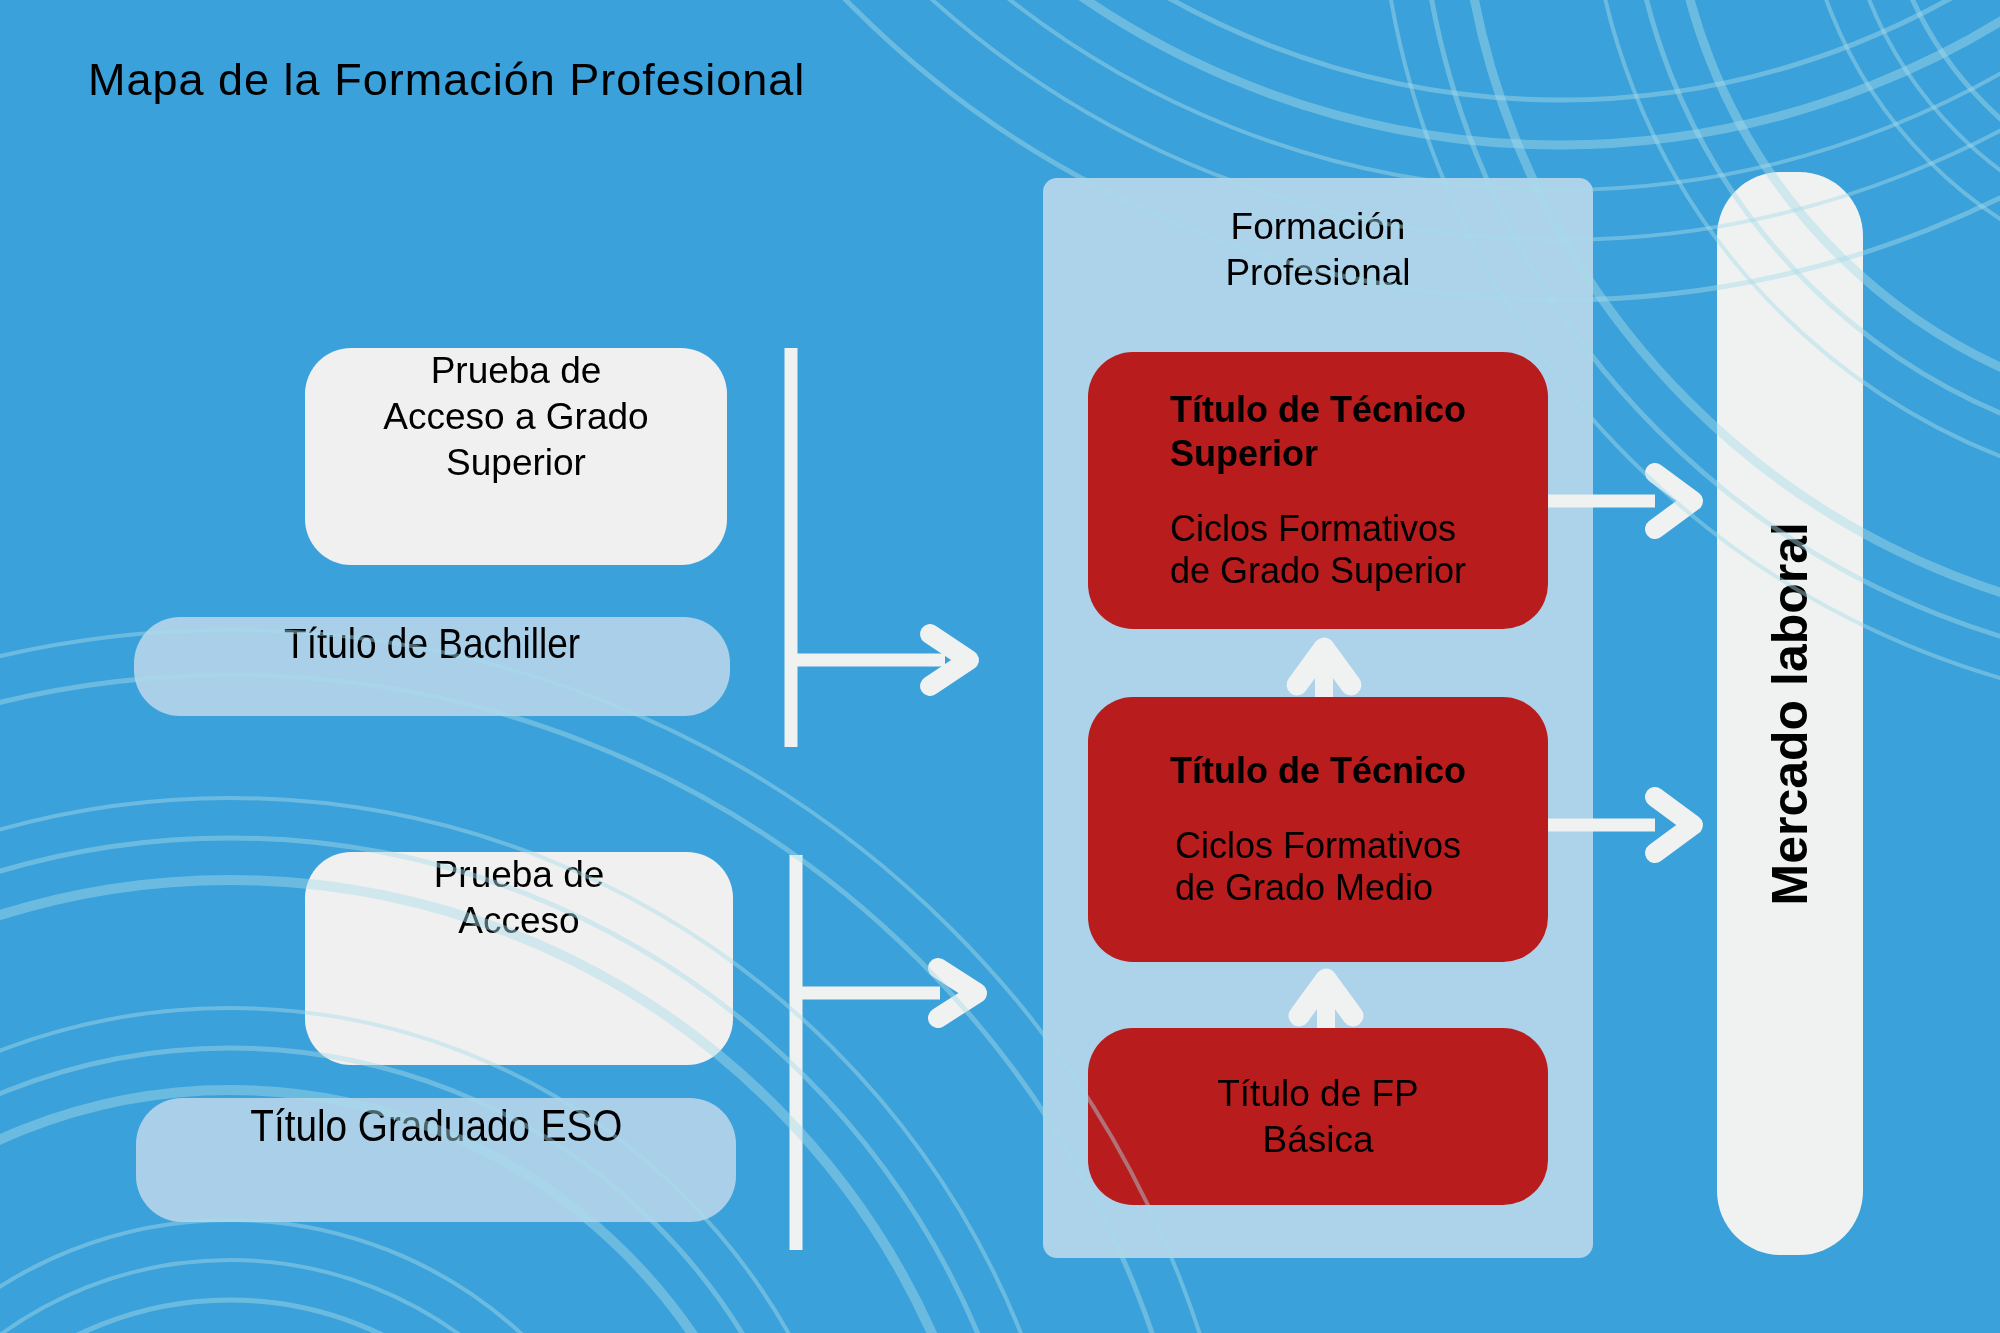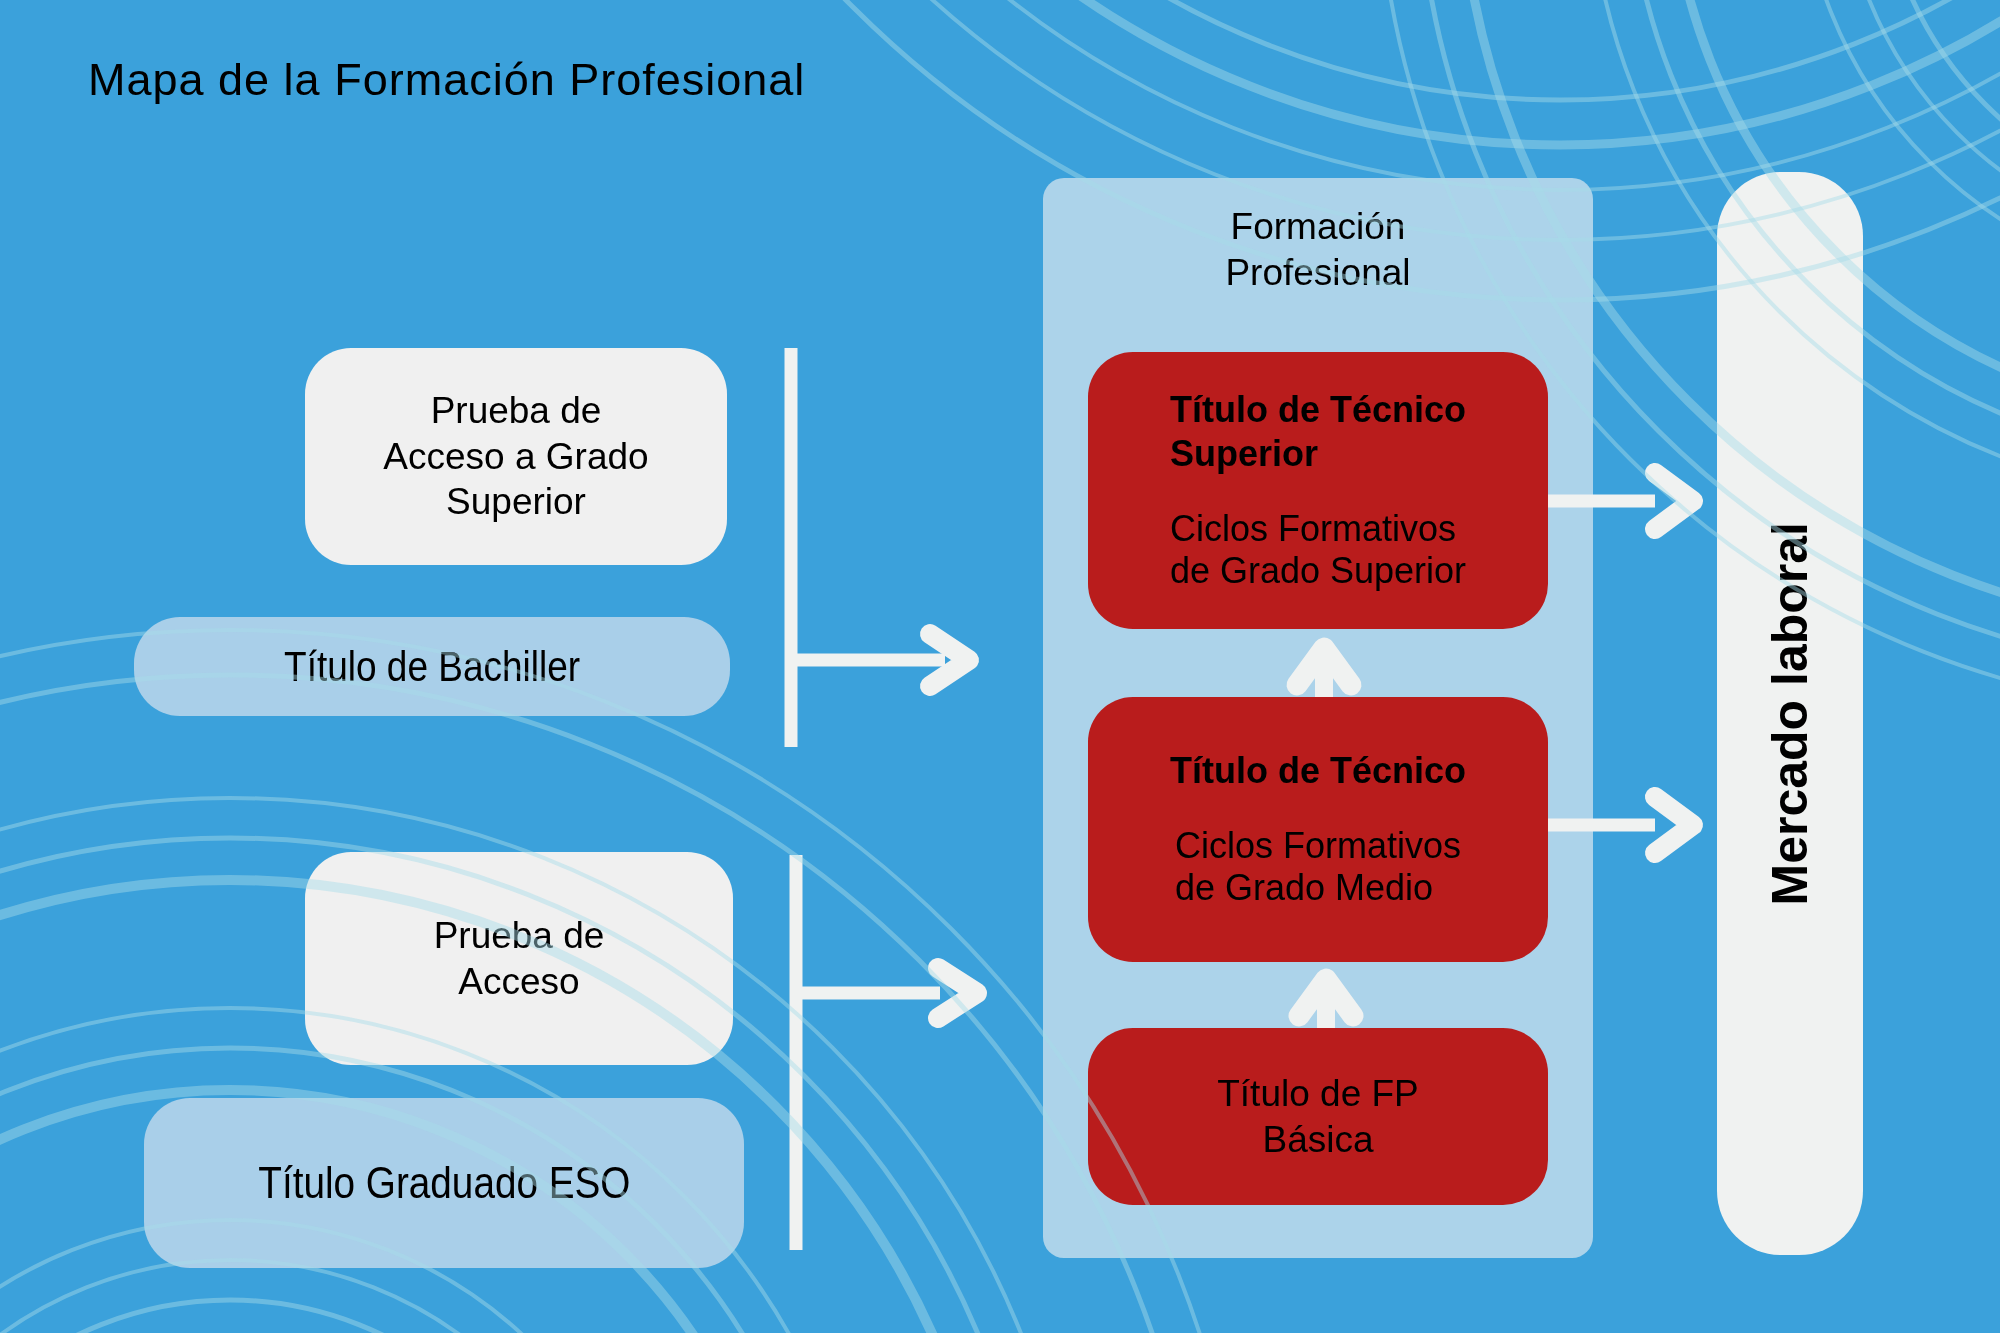--- a/index.html
+++ b/index.html
@@ -8,37 +8,37 @@
     background:#3BA1DB;
     font-family:"Liberation Sans", sans-serif;color:#000;
   }
   .page-title{
     position:absolute;left:88px;top:54px;margin:0;
     font-size:45px;font-weight:normal;letter-spacing:1px;color:#000000;
   }
   
   .box{
     position:absolute;background:#F0F0F0;border-radius:46px;
-    display:flex;flex-direction:column;align-items:center;justify-content:center;
+    display:flex;flex-direction:column;align-items:center;justify-content:flex-start;
     text-align:center;
   }
   .box.blue{background:#A9CFE9;}
   .b1{left:305px;top:348px;width:422px;height:217px;}
   .b2{left:134px;top:617px;width:596px;height:99px;}
   .b3{left:305px;top:852px;width:428px;height:213px;}
-  .b4{left:144px;top:1098px;width:600px;height:170px;}
+  .b4{left:136px;top:1098px;width:600px;height:124px;}
   .ln{display:block;font-size:37px;line-height:1.24;}
   .narrow{display:inline-block;transform:scaleX(.86);white-space:nowrap;}
   .b2 .narrow{font-size:43px;}
   .b4 .narrow{font-size:45px;}
 
   
   .panel{
     position:absolute;left:1043px;top:178px;width:550px;height:1080px;
-    background:#ACD3EA;border-radius:21px;
+    background:#ACD3EA;border-radius:14px;
   }
   .panel-title{
     position:absolute;left:0;right:0;top:26px;text-align:center;
     font-size:40px;line-height:1.2;
   }
   .pbox{
     position:absolute;left:45px;width:460px;background:#b91c1c;border-radius:45px;
     display:flex;flex-direction:column;align-items:center;justify-content:center;
     text-align:left;
   }

